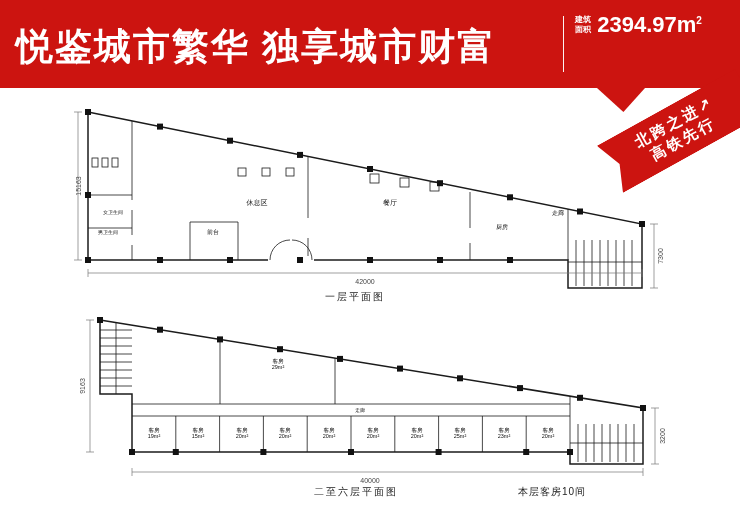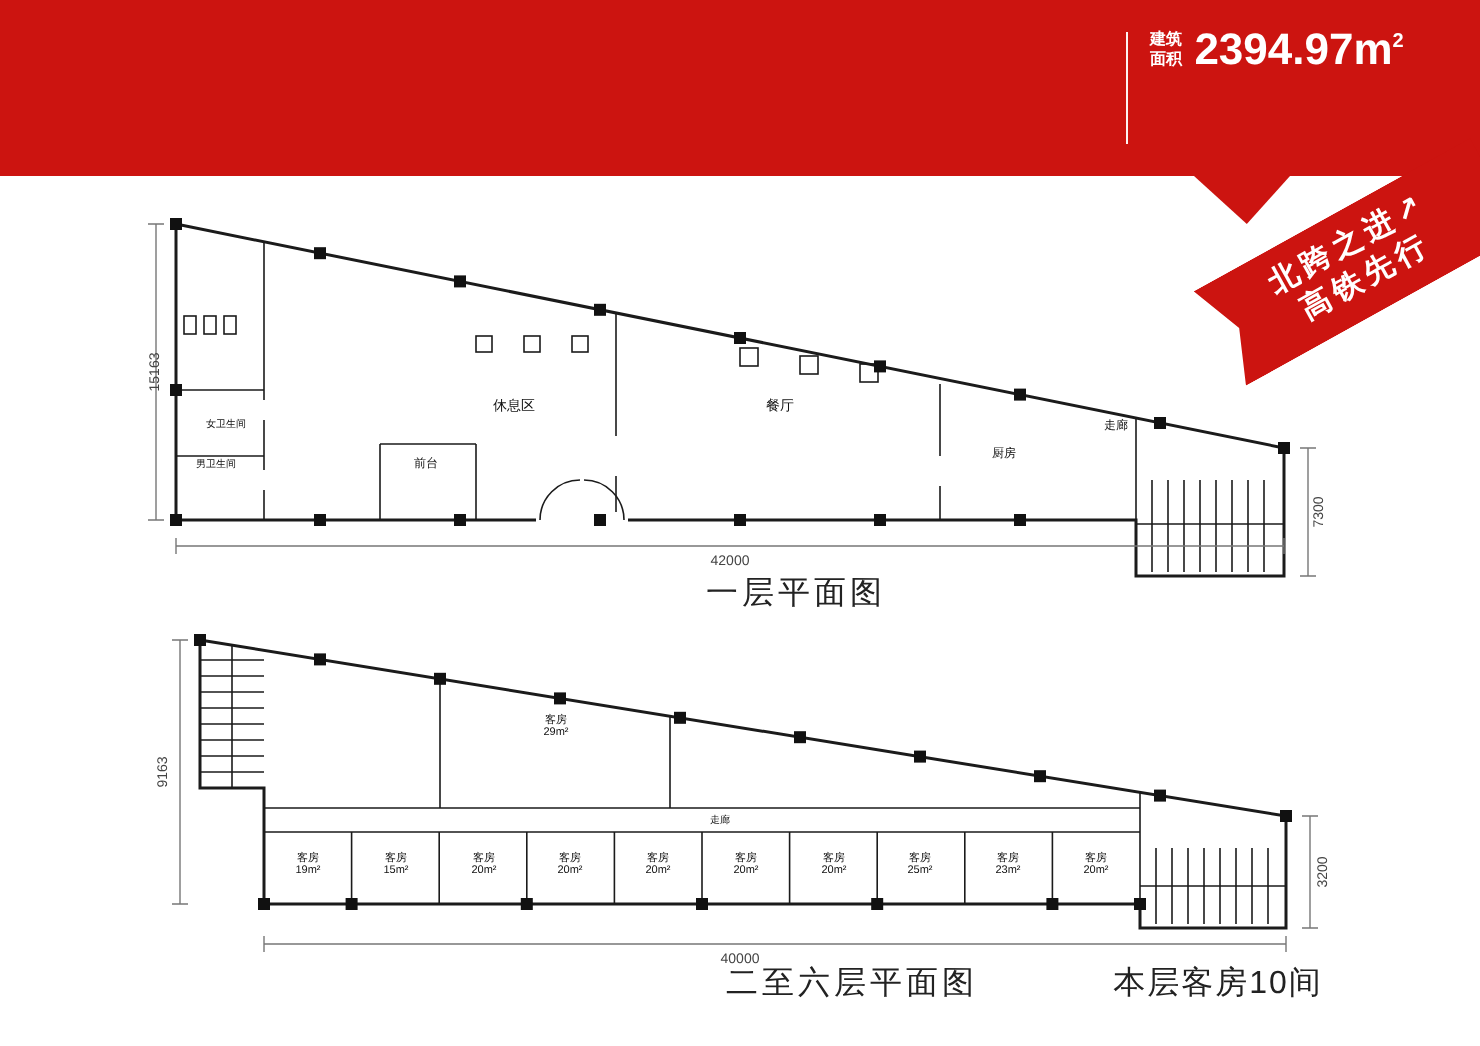--- a/index.html
+++ b/index.html
@@ -27,28 +27,29 @@
 
   
   .plan{position:absolute;}
   .plan svg{position:absolute;left:0;top:0;}
   .plabel{position:absolute;transform:translate(-50%,-50%);color:#111;white-space:nowrap;}
   .f7{font-size:7px;} .f6{font-size:6px;} .f5{font-size:5px;}
   .room-label{position:absolute;transform:translate(-50%,-50%);font-size:5.5px;line-height:1.15;
               text-align:center;color:#111;white-space:nowrap;}
   .dim{position:absolute;transform:translate(-50%,-50%);font-size:7px;color:#444;white-space:nowrap;}
   .dim.vert{transform:translate(-50%,-50%) rotate(-90deg);}
-  .caption{position:absolute;transform:translate(-50%,-50%);font-size:16px;color:#222;letter-spacing:2px;white-space:nowrap;margin-left:43px;}
+  .caption{position:absolute;transform:translate(-50%,-50%);font-size:10px;color:#222;letter-spacing:2px;white-space:nowrap;}
 </style>
 </head>
 <body>
 
 <div class="page">
 
   <div class="header">
+    <div class="header-title">悦鉴城市繁华 独享城市财富</div>
     <div class="header-divider"></div>
     <div class="header-right">
       <div class="area-row">
         <div class="area-label">建筑面积</div>
         <div class="area-value"><span>2394.97m</span><sup>2</sup></div>
       </div>
     </div>
   </div>
 
   <div class="notch"></div>
@@ -221,16 +222,16 @@
     <div class="room-label" style="left:478px;top:121px;">
         <div>客房</div>
         <div>20m²</div>
       </div>
 
     <div class="dim" style="left:300px;top:168px;">40000</div>
     <div class="dim vert" style="left:12px;top:74px;">9163</div>
     <div class="dim vert" style="left:592px;top:124px;">3200</div>
   </div>
 
-  <div class="caption" style="left:383px;top:492px;">二至六层平面图</div>
-  <div class="caption" style="left:566px;top:492px;letter-spacing:1px;">本层客房10间</div>
+  <div class="caption" style="left:356px;top:492px;">二至六层平面图</div>
+  <div class="caption" style="left:552px;top:492px;letter-spacing:1px;">本层客房10间</div>
 
 </div>
 
 </body></html>

